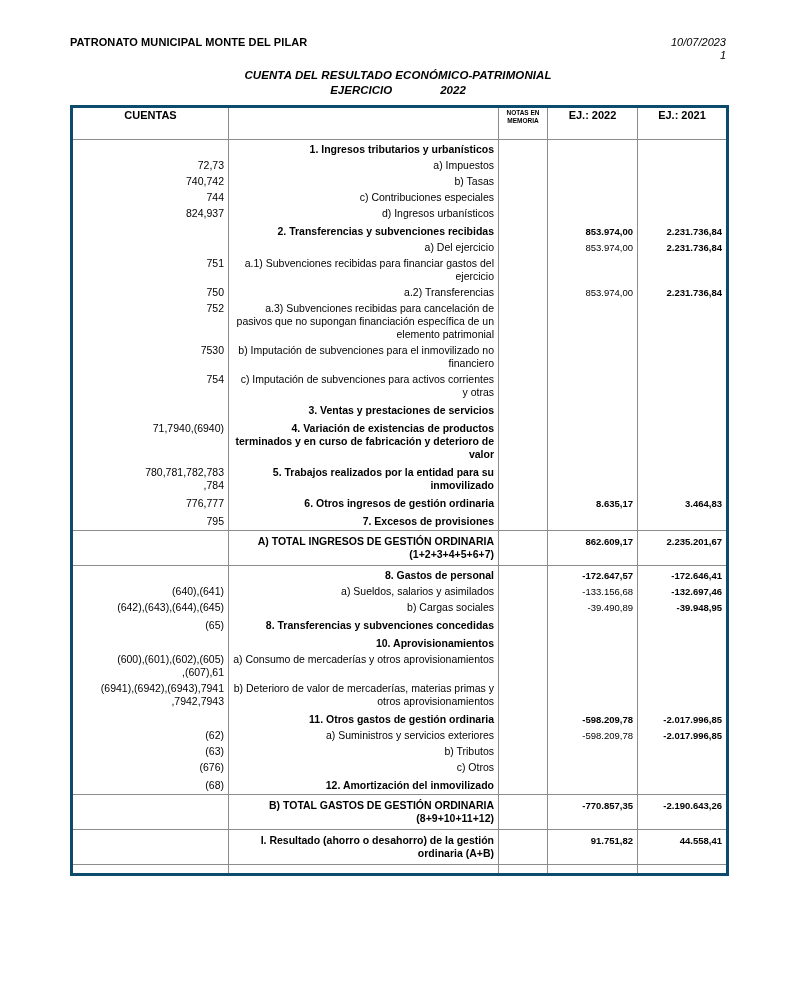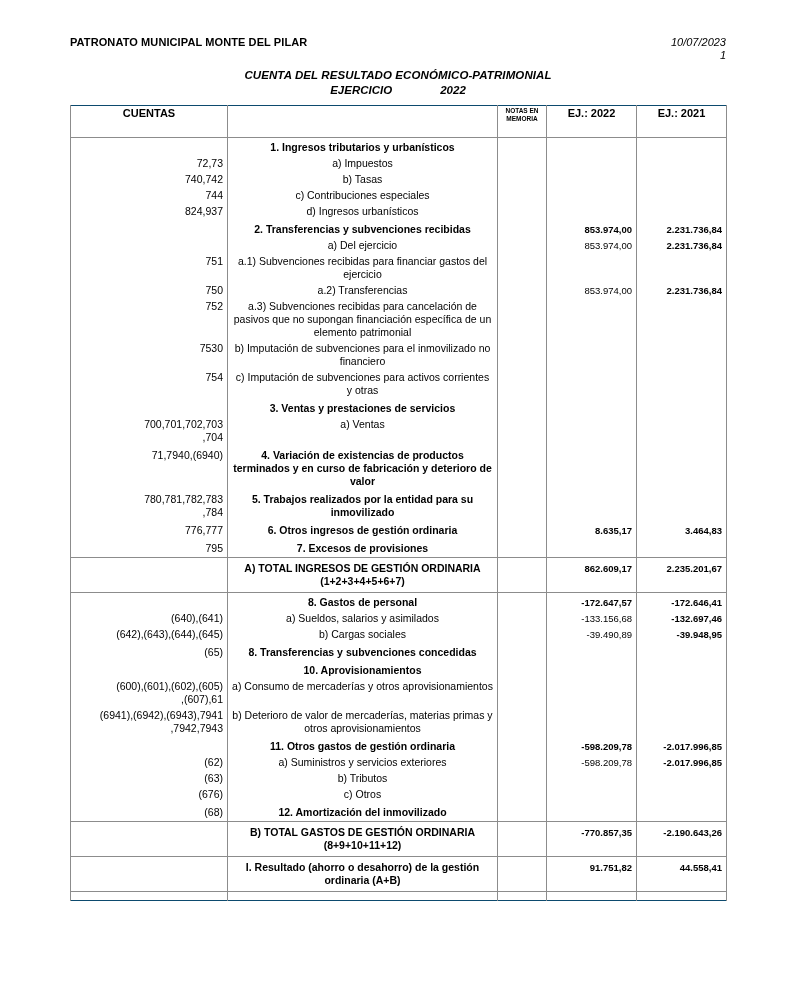--- a/index.html
+++ b/index.html
@@ -22,35 +22,35 @@
   .title-block { text-align: center; margin-top: 7px; font-style: italic; }
   .doc-title { font-size: 11.5px; font-weight: bold; letter-spacing: 0.1px; }
   .exercise-line { font-size: 11.5px; font-weight: bold; margin-top: 3px; }
   .exercise-line .gap { display: inline-block; width: 48px; }
   
   table.results {
     margin-top: 9px;
     border-collapse: collapse;
     table-layout: fixed;
     width: 656px;
-    border: 1px solid #0c4a6e;
+    border: 3px solid #0c4a6e;
   }
   table.results th, table.results td {
     border-left: 1px solid #8c8c8c;
     border-right: 1px solid #8c8c8c;
     vertical-align: top;
     padding: 1px 4px 2px 4px;
     overflow: hidden;
   }
   thead th { border-bottom: 1px solid #8c8c8c; height: 28px; vertical-align: middle; padding: 0 2px; }
   .th-cuentas, .th-ej { font-size: 11px; font-weight: bold; text-align: center; }
   .th-desc { }
   .th-notas { font-size: 6.5px; line-height: 8px; font-weight: bold; text-align: center; }
   td.cell-cuentas { text-align: right; font-size: 10.5px; line-height: 13px; white-space: pre-line; padding-right: 3px; }
-  td.cell-desc    { text-align: center;  font-size: 10.5px; line-height: 13px; margin-left: 16px; }
+  td.cell-desc    { text-align: right;  font-size: 10.5px; line-height: 13px; margin-left: 16px; }
   td.cell-notas   { }
   td.cell-v2022, td.cell-v2021 { text-align: right; font-size: 9.5px; line-height: 13px; padding-top: 2px; }
   td.cell-v2021 { font-weight: bold; text-align: right; }
   tr.bold td.cell-desc  { font-weight: bold; }
   tr.bold td.cell-v2022 { font-weight: bold; }
   tr.bold td { padding-top: 3px; }
   tr.box td {
     border-top: 1px solid #8c8c8c;
     border-bottom: 1px solid #8c8c8c;
     padding-top: 4px; padding-bottom: 4px;
@@ -177,28 +177,20 @@
           <td class="cell-v2022"></td>
           <td class="cell-v2021"></td>
         </tr>
         <tr class="bold">
           <td class="cell-cuentas"></td>
           <td class="cell-desc">3. Ventas y prestaciones de servicios</td>
           <td class="cell-notas"></td>
           <td class="cell-v2022"></td>
           <td class="cell-v2021"></td>
         </tr>
-        <tr>
-          <td class="cell-cuentas">700,701,702,703
-,704</td>
-          <td class="cell-desc">a) Ventas</td>
-          <td class="cell-notas"></td>
-          <td class="cell-v2022"></td>
-          <td class="cell-v2021"></td>
-        </tr>
         <tr class="bold">
           <td class="cell-cuentas">71,7940,(6940)</td>
           <td class="cell-desc">4. Variación de existencias de productos terminados y en curso de fabricación y deterioro de valor</td>
           <td class="cell-notas"></td>
           <td class="cell-v2022"></td>
           <td class="cell-v2021"></td>
         </tr>
         <tr class="bold">
           <td class="cell-cuentas">780,781,782,783
 ,784</td>

